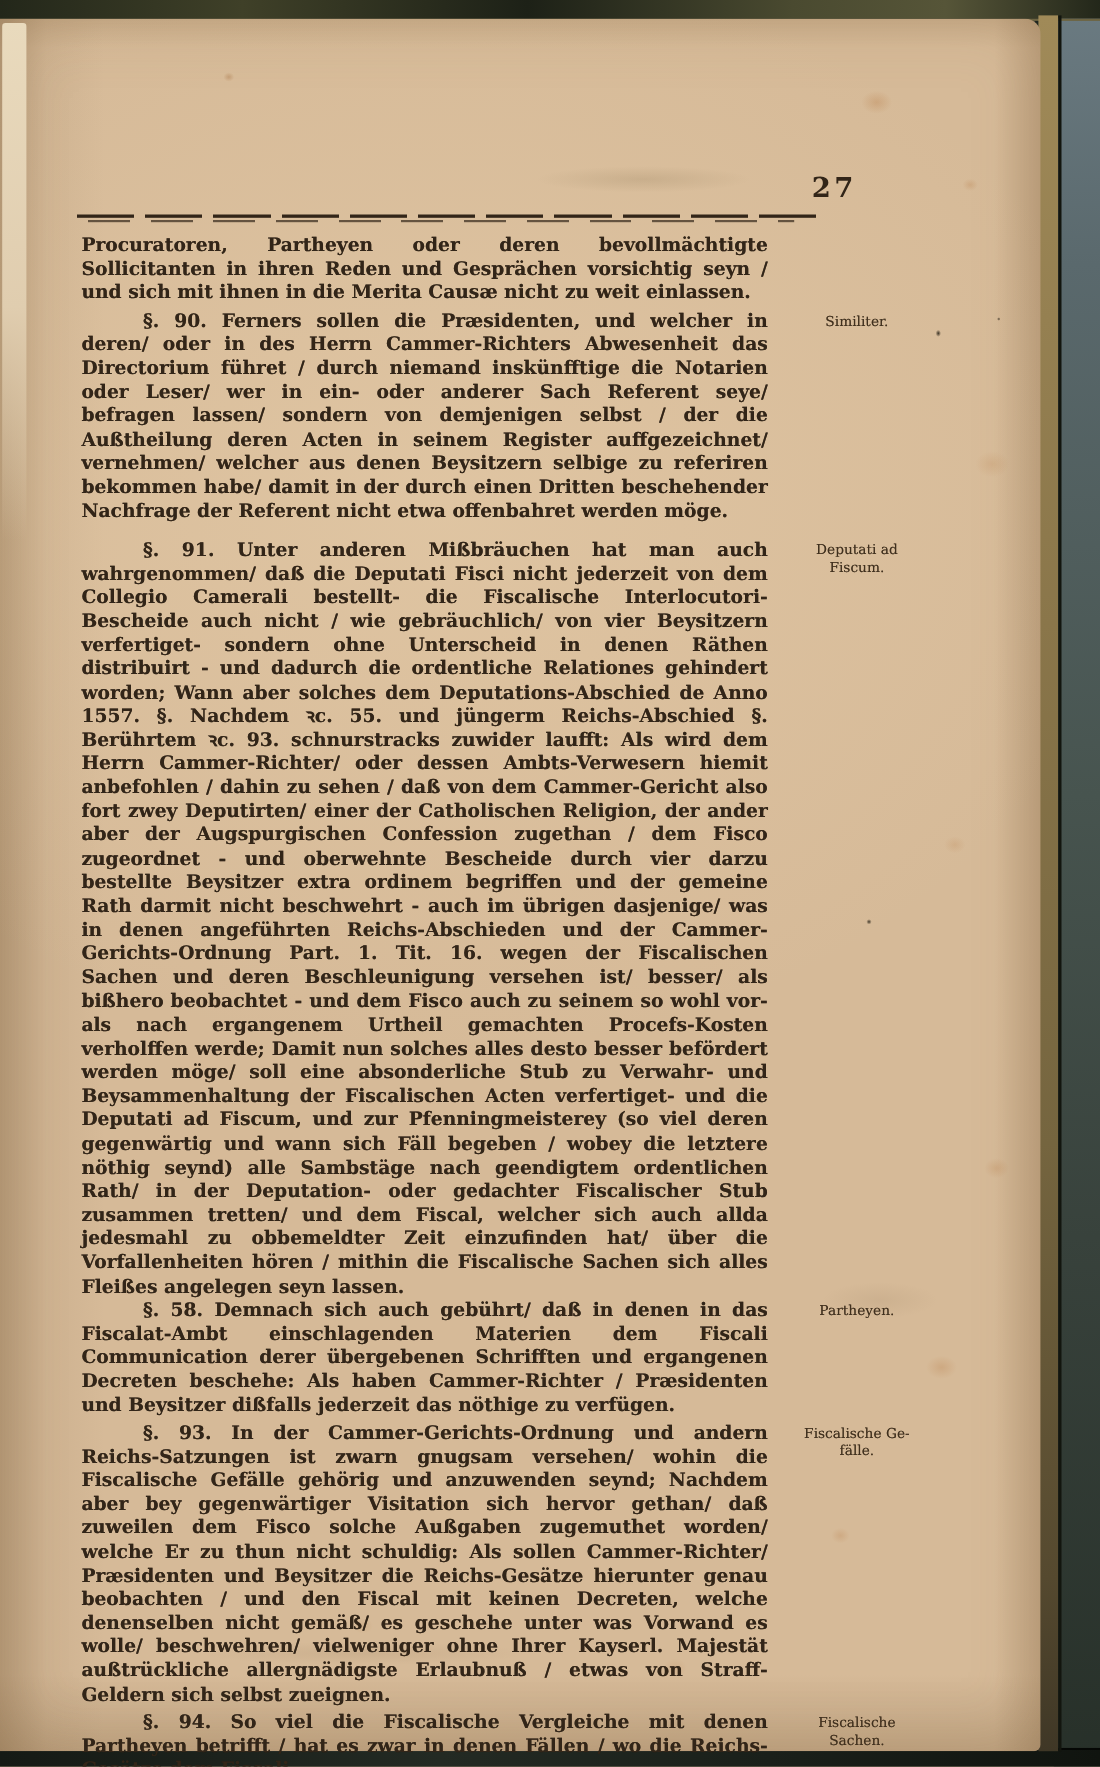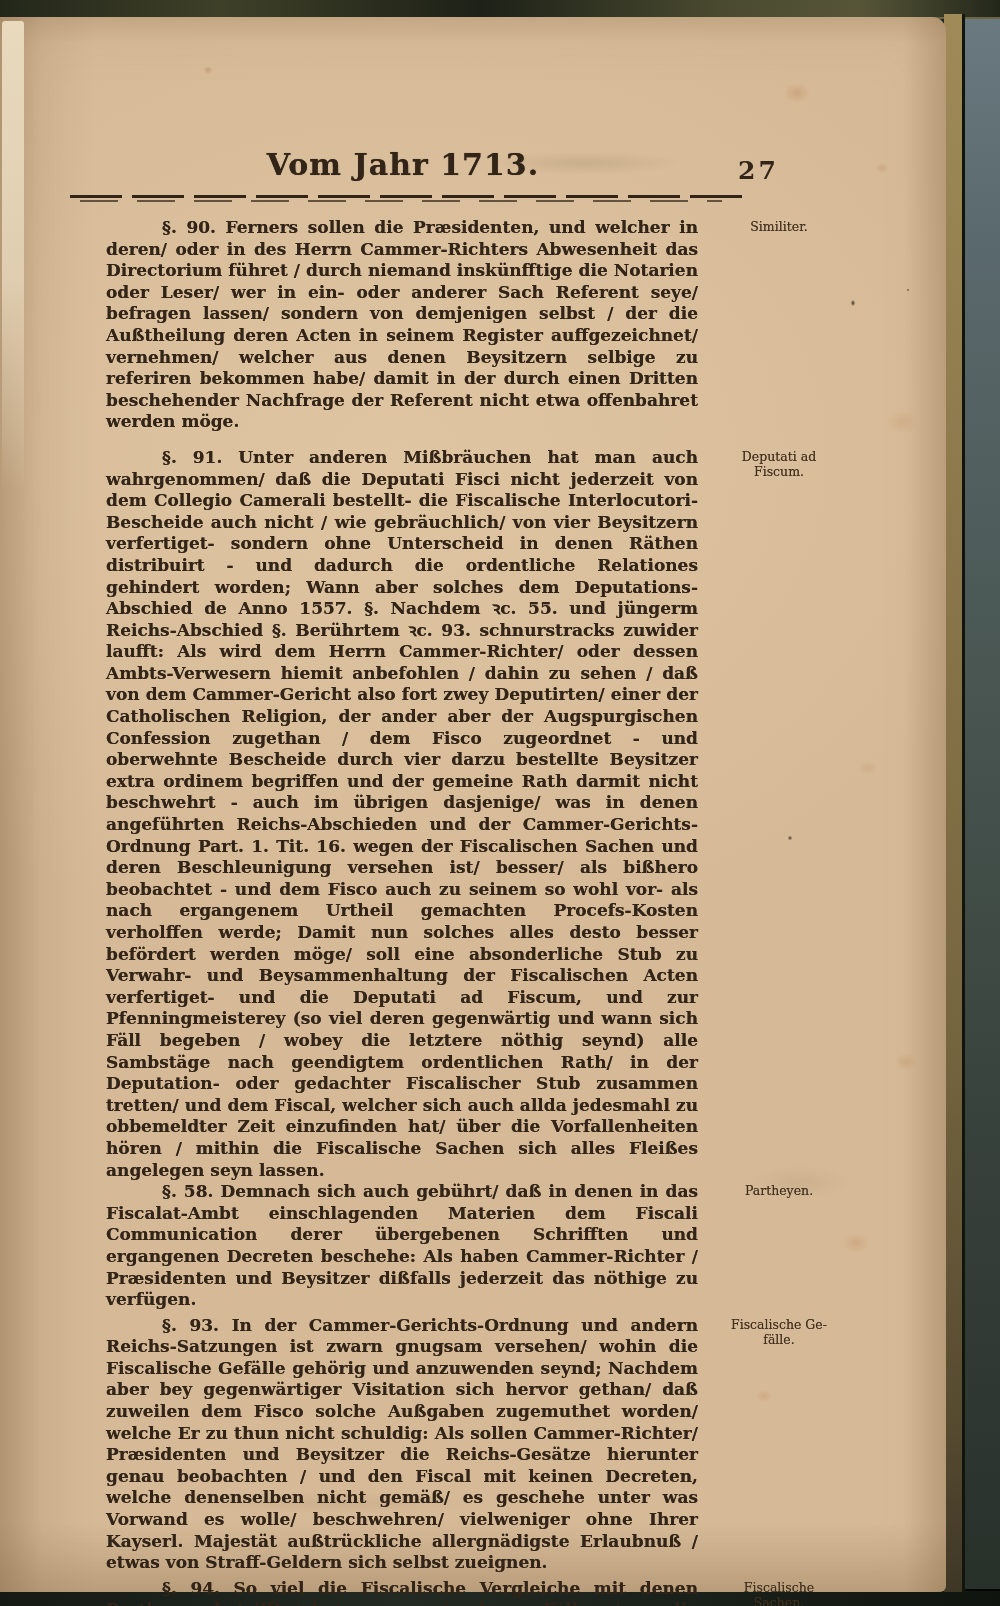--- a/index.html
+++ b/index.html
@@ -85,21 +85,21 @@
   .rule::before{content:"";position:absolute;left:0;right:0;top:0;height:3px;
     background:repeating-linear-gradient(90deg,var(--ink,#322518) 0 52px,rgba(0,0,0,0) 52px 62px);}
   .rule::after{content:"";position:absolute;left:10px;right:24px;top:5px;height:2px;opacity:.7;
     background:repeating-linear-gradient(90deg,var(--ink,#322518) 0 38px,rgba(0,0,0,0) 38px 57px);}
   .text-block{
     position:absolute;left:74px;top:196px;width:624px;
     font-size:17px;line-height:21.6px;font-weight:bold;color:var(--ink,#322518);
     text-align:justify;text-shadow:0 0 .6px rgba(43,32,21,.65);
   }
   .para{position:relative;margin:0;}
-  .para.indent .para-text{text-indent:56px;margin-left:32px;}
+  .para.indent .para-text{text-indent:56px;}
   .mt4{margin-top:4px;}  .mt14{margin-top:14px;}
   .note{
     position:absolute;left:630px;top:2px;width:150px;
     font-size:12.5px;line-height:15.5px;font-weight:normal;
     color:#40301e;text-align:center;text-indent:0;white-space:pre-line;
     text-shadow:0 0 .4px rgba(64,48,30,.6);
   }
 </style>
 </head>
 <body>
@@ -107,26 +107,29 @@
 <div class="cover-right"></div>
 <div class="top-band"></div>
 <div class="bottom-band"></div>
 <div class="gold-edge"></div>
 
 <div class="page">
   <div class="left-sliver"></div>
   <div class="stains"></div>
   <div class="smudges"></div>
 
-  <div class="running-title ink">Vom Jahr 1713.</div>
   <div class="page-number ink">27</div>
   <div class="rule"></div>
 
   <div class="text-block">
 
+    <div class="para">
+      <div class="para-text">Procuratoren, Partheyen oder deren bevollmächtigte Sollicitanten in ihren Reden und Gesprächen vorsichtig seyn / und sich mit ihnen in die Merita Causæ nicht zu weit einlassen.</div>
+      <div class="note"></div>
+    </div>
 
     <div class="para indent mt4">
       <div class="para-text">§. 90.  Ferners sollen die Præsidenten, und welcher in deren/ oder in des Herrn Cammer-Richters Abwesenheit das Directorium führet / durch niemand inskünfftige die Notarien oder Leser/ wer in ein- oder anderer Sach Referent seye/ befragen lassen/ sondern von demjenigen selbst / der die Außtheilung deren Acten in seinem Register auffgezeichnet/ vernehmen/ welcher aus denen Beysitzern selbige zu referiren bekommen habe/ damit in der durch einen Dritten beschehender Nachfrage der Referent nicht etwa offenbahret werden möge.</div>
       <div class="note">Similiter.</div>
     </div>
 
     <div class="para indent mt14">
       <div class="para-text">§. 91.  Unter anderen Mißbräuchen hat man auch wahrgenommen/ daß die Deputati Fisci nicht jederzeit von dem Collegio Camerali bestellt- die Fiscalische Interlocutori-Bescheide auch nicht / wie gebräuchlich/ von vier Beysitzern verfertiget- sondern ohne Unterscheid in denen Räthen distribuirt - und dadurch die ordentliche Relationes gehindert worden; Wann aber solches dem Deputations-Abschied de Anno 1557. §. Nachdem ꝛc. 55. und jüngerm Reichs-Abschied §. Berührtem ꝛc. 93. schnurstracks zuwider laufft: Als wird dem Herrn Cammer-Richter/ oder dessen Ambts-Verwesern hiemit anbefohlen / dahin zu sehen / daß von dem Cammer-Gericht also fort zwey Deputirten/ einer der Catholischen Religion, der ander aber der Augspurgischen Confession zugethan / dem Fisco zugeordnet - und oberwehnte Bescheide durch vier darzu bestellte Beysitzer extra ordinem begriffen und der gemeine Rath darmit nicht beschwehrt - auch im übrigen dasjenige/ was in denen angeführten Reichs-Abschieden und der Cammer-Gerichts-Ordnung Part. 1. Tit. 16. wegen der Fiscalischen Sachen und deren Beschleunigung versehen ist/ besser/ als bißhero beobachtet - und dem Fisco auch zu seinem so wohl vor- als nach ergangenem Urtheil gemachten Procefs-Kosten verholffen werde; Damit nun solches alles desto besser befördert werden möge/ soll eine absonderliche Stub zu Verwahr- und Beysammenhaltung der Fiscalischen Acten verfertiget- und die Deputati ad Fiscum, und zur Pfenningmeisterey (so viel deren gegenwärtig und wann sich Fäll begeben / wobey die letztere nöthig seynd) alle Sambstäge nach geendigtem ordentlichen Rath/ in der Deputation- oder gedachter Fiscalischer Stub zusammen tretten/ und dem Fiscal, welcher sich auch allda jedesmahl zu obbemeldter Zeit einzufinden hat/ über die Vorfallenheiten hören / mithin die Fiscalische Sachen sich alles Fleißes angelegen seyn lassen.</div>
       <div class="note">Deputati ad
 Fiscum.</div>

